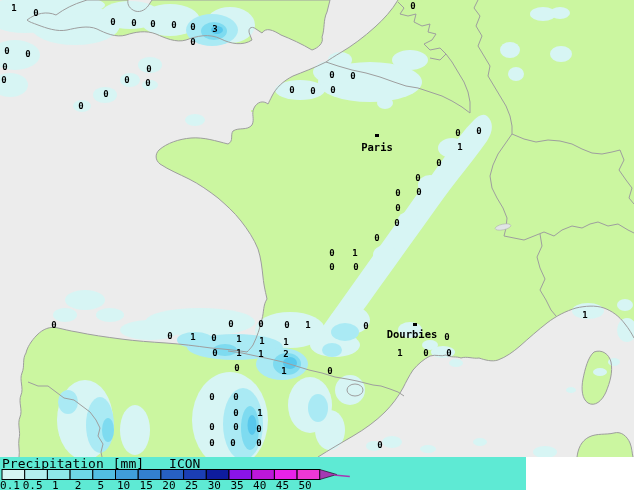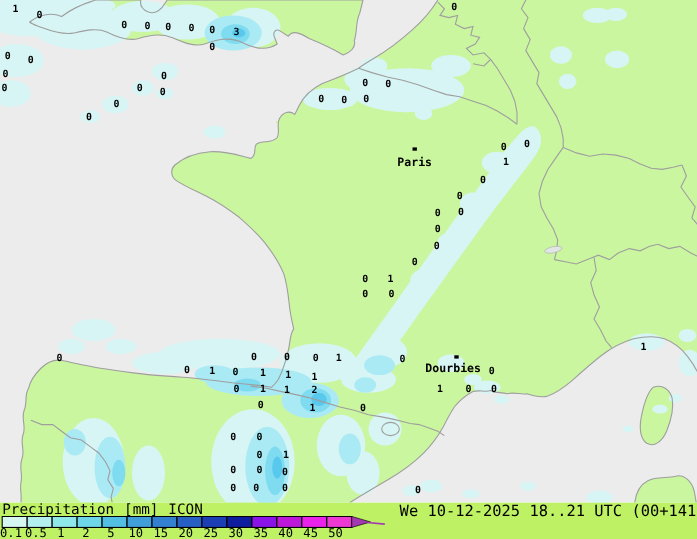--- a/index.html
+++ b/index.html
@@ -4,21 +4,21 @@
 <style>
   html,body{margin:0;padding:0;background:#fff;}
   .screen{
     position:relative;width:634px;height:490px;overflow:hidden;
     background:#fff;font-family:"DejaVu Sans Mono",monospace;
   }
   #map{position:absolute;left:0;top:0;display:block;}
   .stn{font-family:"DejaVu Sans Mono",monospace;font-size:9px;font-weight:bold;fill:#000;}
   .city{font-family:"DejaVu Sans Mono",monospace;font-size:10.5px;font-weight:bold;fill:#000;letter-spacing:0px;}
   .legendband{
-    position:absolute;left:0;top:457px;width:634px;height:33px;background:#bef264;
+    position:absolute;left:0;top:457px;width:526px;height:33px;background:#5eead4;
   }
   .legend-title-row{
     position:absolute;left:2px;top:-1px;display:flex;gap:9px;
     font-size:13px;color:#000;white-space:nowrap;
   }
   #colorbar{position:absolute;left:0;top:12px;display:block;}
   .tick{font-family:"DejaVu Sans Mono",monospace;font-size:11px;fill:#000;}
   .valid-datetime{
     position:absolute;right:1px;top:0px;font-size:14px;color:#000;white-space:nowrap;
   }
@@ -243,21 +243,21 @@
         <text x="377" y="151" text-anchor="middle" class="city">Paris</text>
         <rect x="413" y="323" width="4" height="3" fill="#000"></rect>
         <text x="412" y="338" text-anchor="middle" class="city">Dourbies</text>
       </g>
   </svg>
 
   <div class="legendband">
     <div class="legend-title-row">
       <span>Precipitation</span>
       <span>[mm]</span>
-      <span style="margin-left:0;">ICON</span>
+      <span style="margin-left:16px;">ICON</span>
     </div>
     <svg id="colorbar" width="356" height="21">
         <rect x="2.0" y="0.5" width="22.7" height="10" fill="#d6f6f2" stroke="#000" stroke-width="1"></rect>
         <text x="10.0" y="19.5" text-anchor="middle" class="tick">0.1</text>
         <rect x="24.7" y="0.5" width="22.7" height="10" fill="#b2efee" stroke="#000" stroke-width="1"></rect>
         <text x="32.7" y="19.5" text-anchor="middle" class="tick">0.5</text>
         <rect x="47.4" y="0.5" width="22.7" height="10" fill="#8ee7e9" stroke="#000" stroke-width="1"></rect>
         <text x="55.4" y="19.5" text-anchor="middle" class="tick">1</text>
         <rect x="70.1" y="0.5" width="22.7" height="10" fill="#6ed7e7" stroke="#000" stroke-width="1"></rect>
         <text x="78.1" y="19.5" text-anchor="middle" class="tick">2</text>
@@ -277,16 +277,15 @@
         <text x="237.0" y="19.5" text-anchor="middle" class="tick">35</text>
         <rect x="251.7" y="0.5" width="22.7" height="10" fill="#bd17d9" stroke="#000" stroke-width="1"></rect>
         <text x="259.7" y="19.5" text-anchor="middle" class="tick">40</text>
         <rect x="274.4" y="0.5" width="22.7" height="10" fill="#e922e9" stroke="#000" stroke-width="1"></rect>
         <text x="282.4" y="19.5" text-anchor="middle" class="tick">45</text>
         <rect x="297.1" y="0.5" width="22.7" height="10" fill="#ee38d4" stroke="#000" stroke-width="1"></rect>
         <text x="305.1" y="19.5" text-anchor="middle" class="tick">50</text>
         <polygon points="319.8,0.5 336.8,5.5 319.8,10.5" fill="#a43ab2" stroke="#000" stroke-width="0.6"></polygon>
         <line x1="333.8" y1="6" x2="349.8" y2="7.5" stroke="#a43ab2" stroke-width="1.5"></line>
       </svg>
-    <div class="valid-datetime">We 10-12-2025 18..21 UTC (00+141</div>
   </div>
 
 </div>
 
 </body></html>

